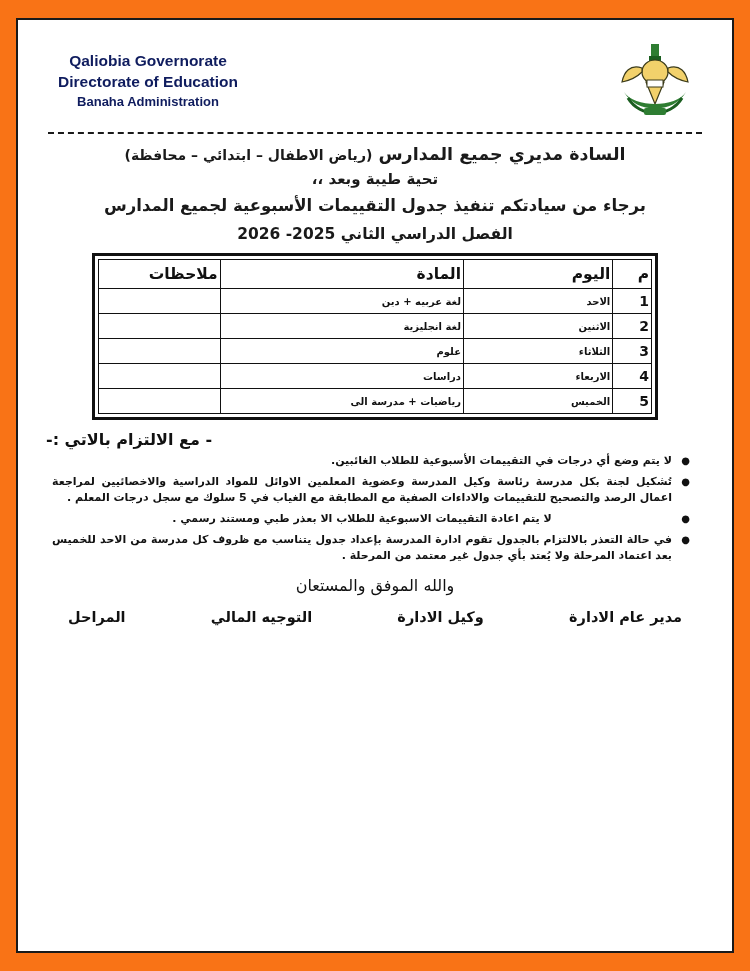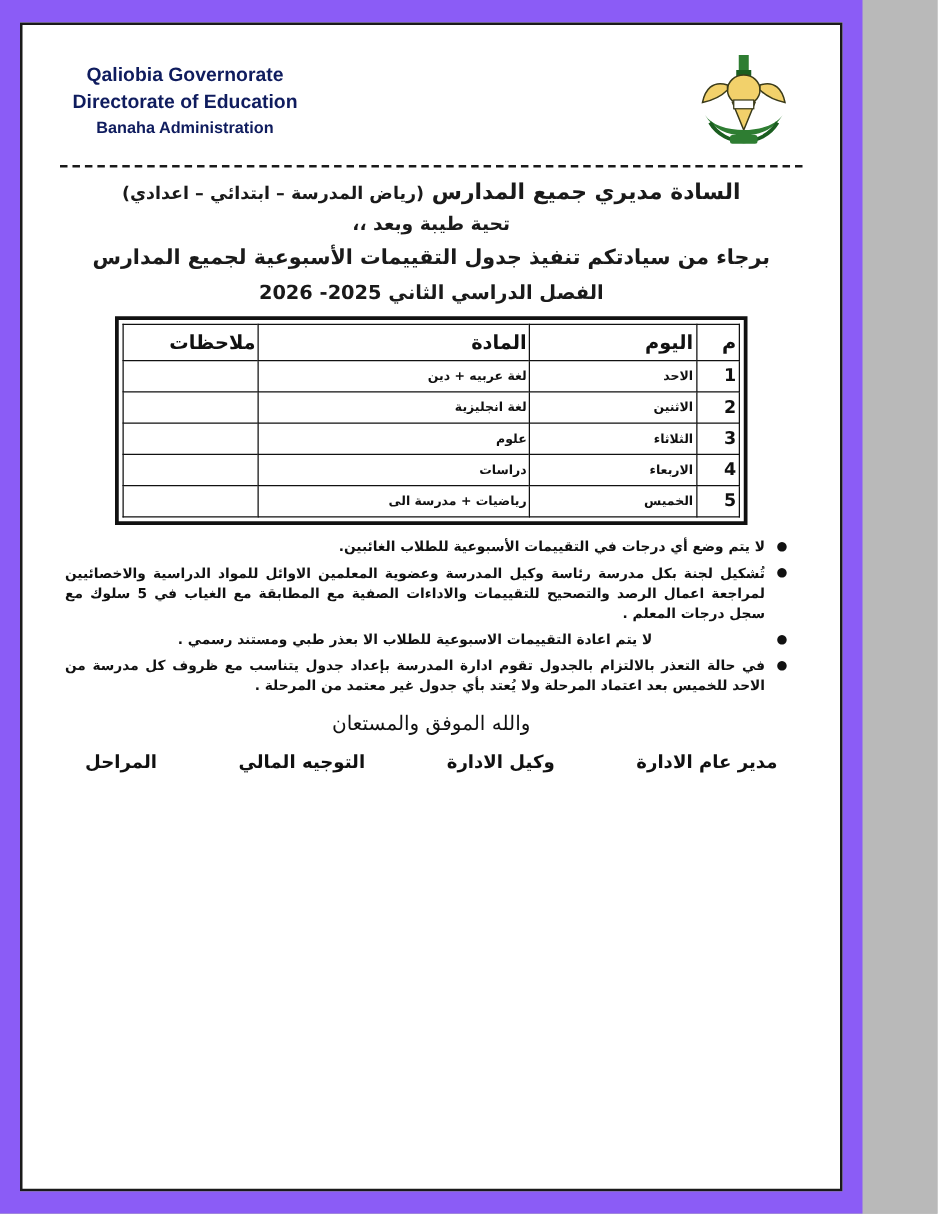--- a/index.html
+++ b/index.html
@@ -7,23 +7,23 @@
     padding: 0;
     background: #b9b9b9;
   }
   body {
     width: 750px;
     height: 971px;
     font-family: "DejaVu Sans", sans-serif;
   }
   .page {
     position: relative;
-    width: 690px;
+    width: 750px;
     height: 971px;
-    background: #8b5cf6;
+    background: #f97316;
     box-sizing: border-box;
     padding: 18px 16px;
   }
   .sheet {
     position: relative;
     width: 100%;
     height: 100%;
     border: 2px solid #1a1a1a;
     box-sizing: border-box;
     padding: 16px 22px;
@@ -226,21 +226,21 @@
         </svg>
       </div>
 
     </div>
 
     <hr class="hr-dashed">
 
     <div class="intro">
       <div class="line1">
         <span>السادة مديري جميع المدارس</span>
-        <span class="small">(رياض المدرسة – ابتدائي – اعدادي)</span>
+        <span class="small">(رياض الاطفال – ابتدائي – محافظة)</span>
       </div>
       <div class="line2">تحية طيبة وبعد ،،</div>
       <div class="line3">برجاء من سيادتكم تنفيذ جدول التقييمات الأسبوعية لجميع المدارس</div>
       <div class="line4">الفصل الدراسي الثاني 2025- 2026</div>
     </div>
 
     <div class="table-wrap">
       <table>
         <colgroup>
           <col class="c-num">
@@ -285,20 +285,21 @@
             <td class="num">5</td>
             <td>الخميس</td>
             <td>رياضيات + مدرسة الى</td>
             <td></td>
           </tr>
         </tbody>
       </table>
     </div>
 
     <div class="notes">
+      <div class="notes-title">-  مع الالتزام بالاتي :-</div>
       <ul class="bullets">
         <li>لا يتم وضع أي درجات في التقييمات الأسبوعية للطلاب الغائبين.</li>
         <li>تُشكيل لجنة بكل مدرسة رئاسة وكيل المدرسة وعضوية المعلمين الاوائل للمواد الدراسية والاخصائيين لمراجعة اعمال الرصد والتصحيح للتقييمات والاداءات الصفية مع المطابقة مع الغياب في 5 سلوك مع سجل درجات المعلم .</li>
         <li class="center-last">لا يتم اعادة التقييمات الاسبوعية للطلاب الا بعذر طبي ومستند رسمي .</li>
         <li>في حالة التعذر بالالتزام بالجدول تقوم ادارة المدرسة بإعداد جدول يتناسب مع ظروف كل مدرسة من الاحد للخميس بعد اعتماد المرحلة ولا يُعتد بأي جدول غير معتمد من المرحلة .</li>
       </ul>
     </div>
 
     <div class="closing">والله الموفق والمستعان</div>
     <div class="signatures">

